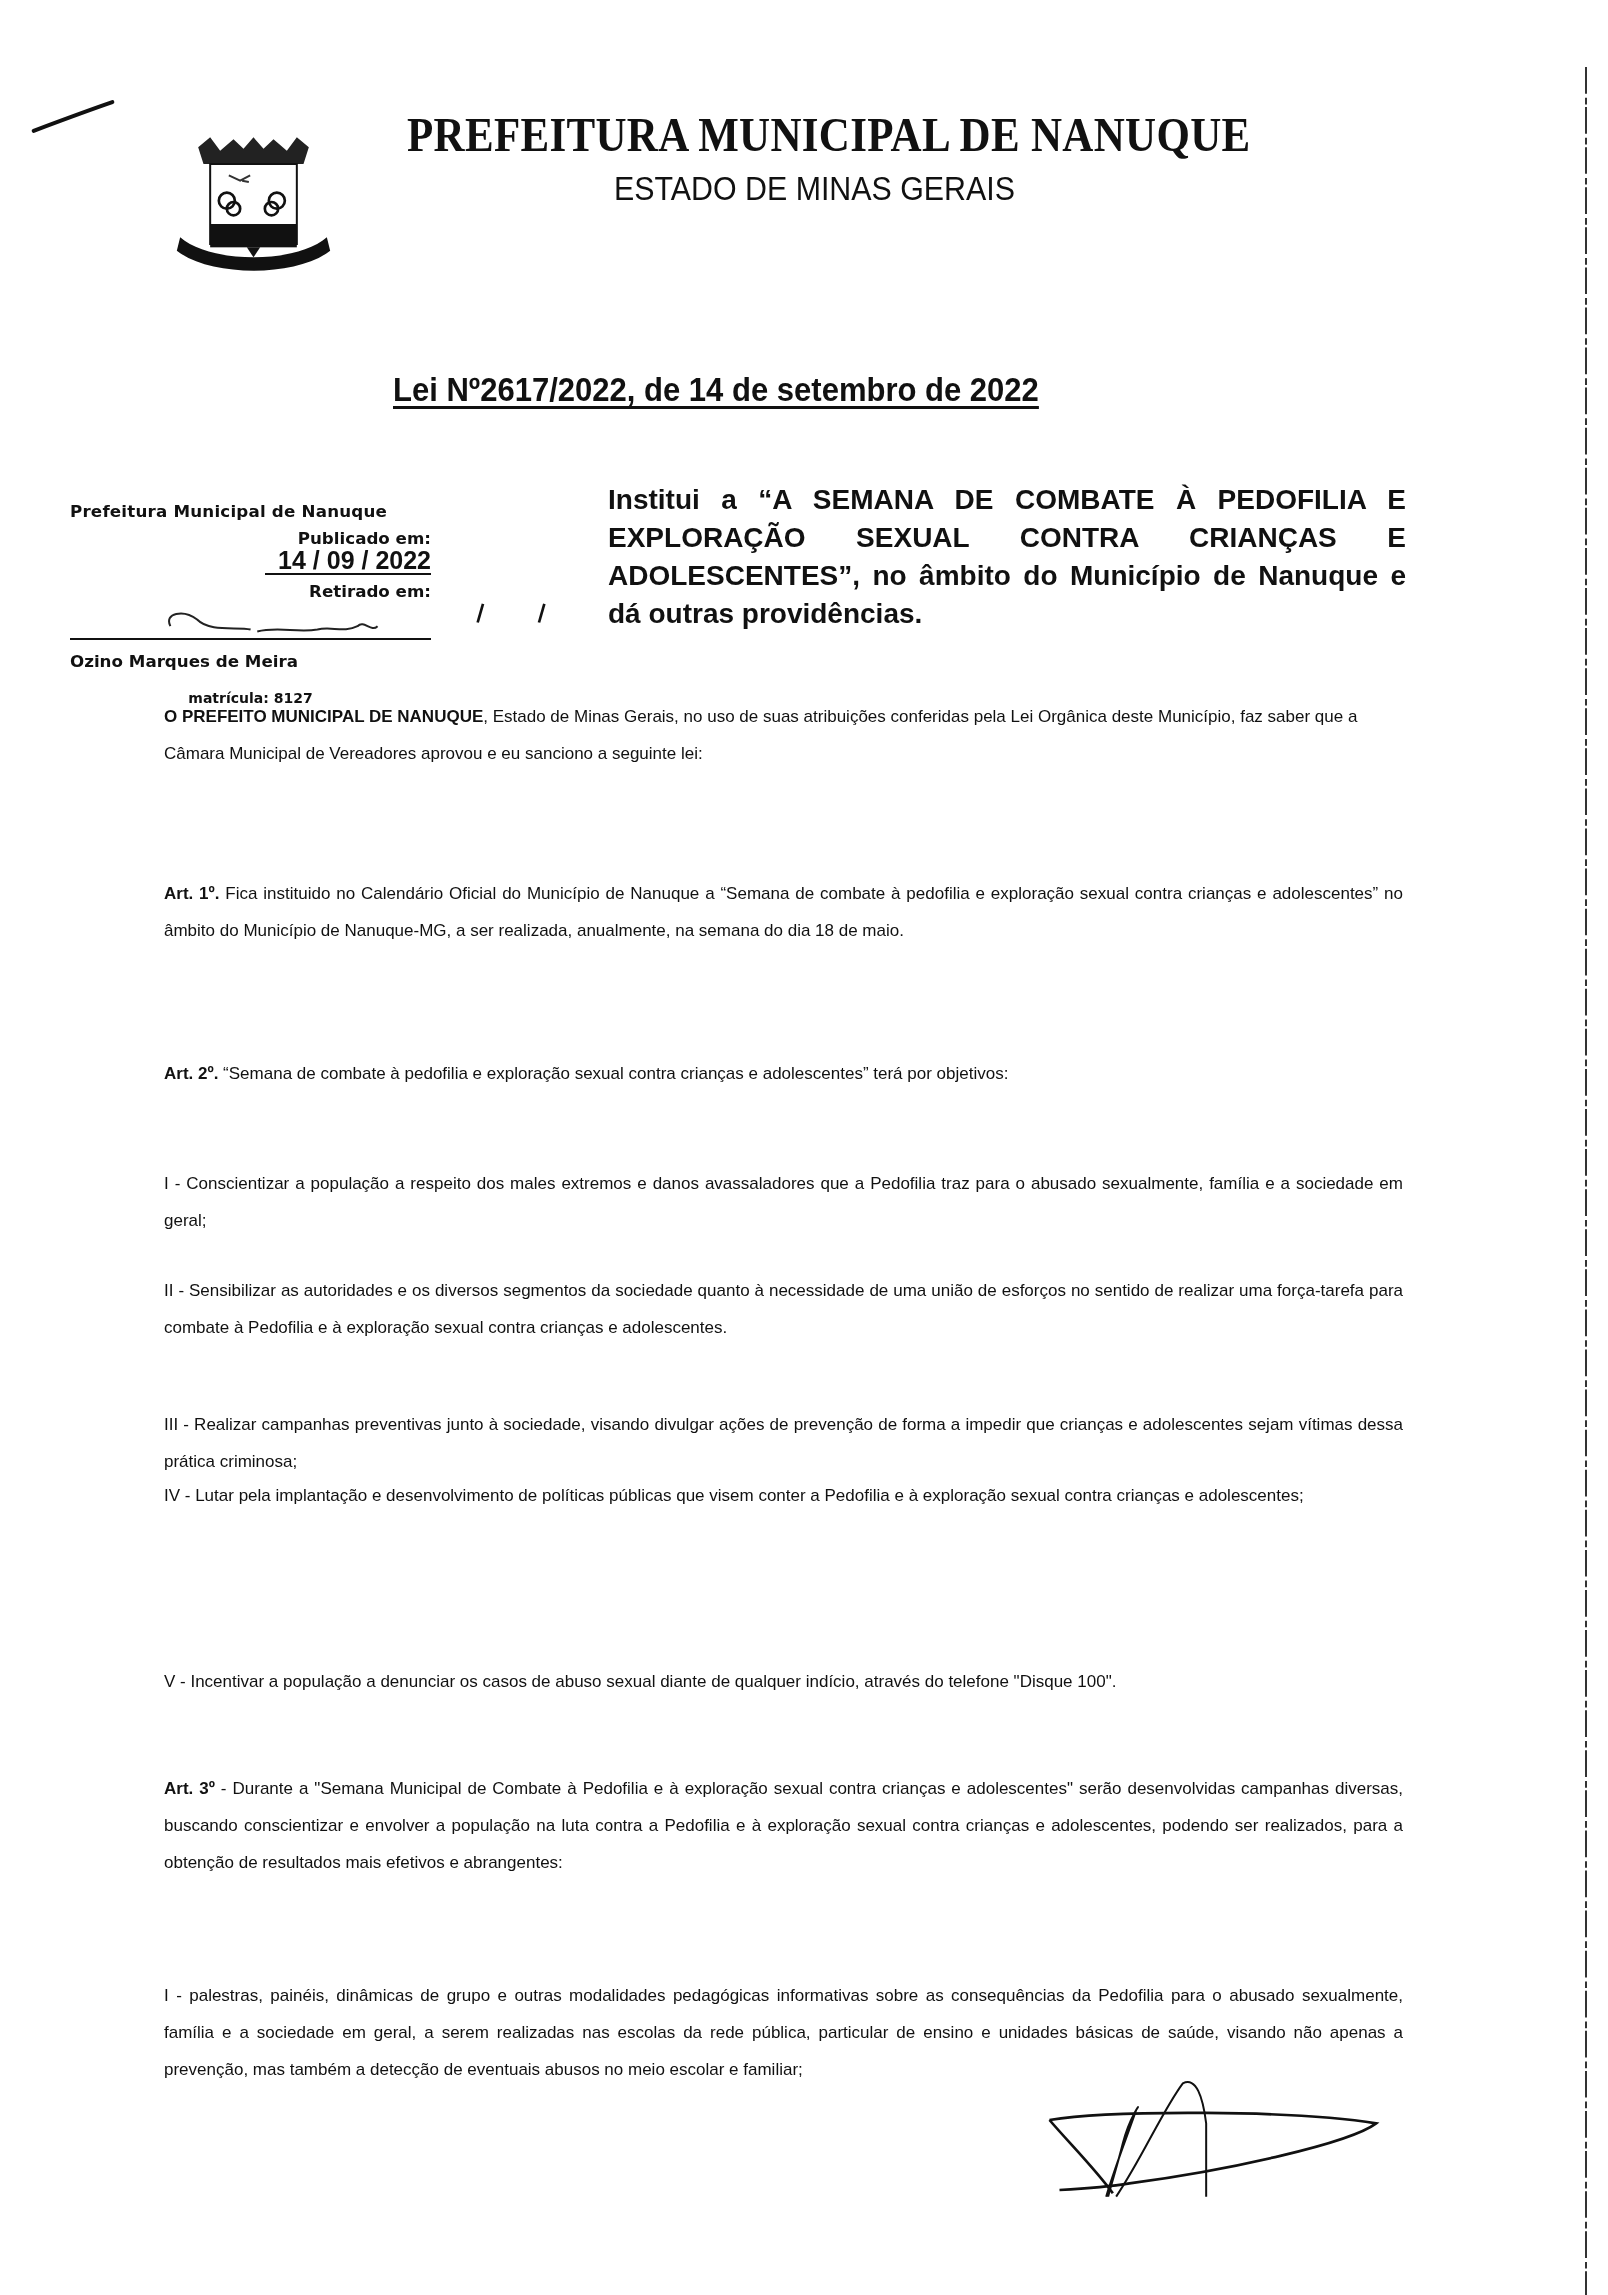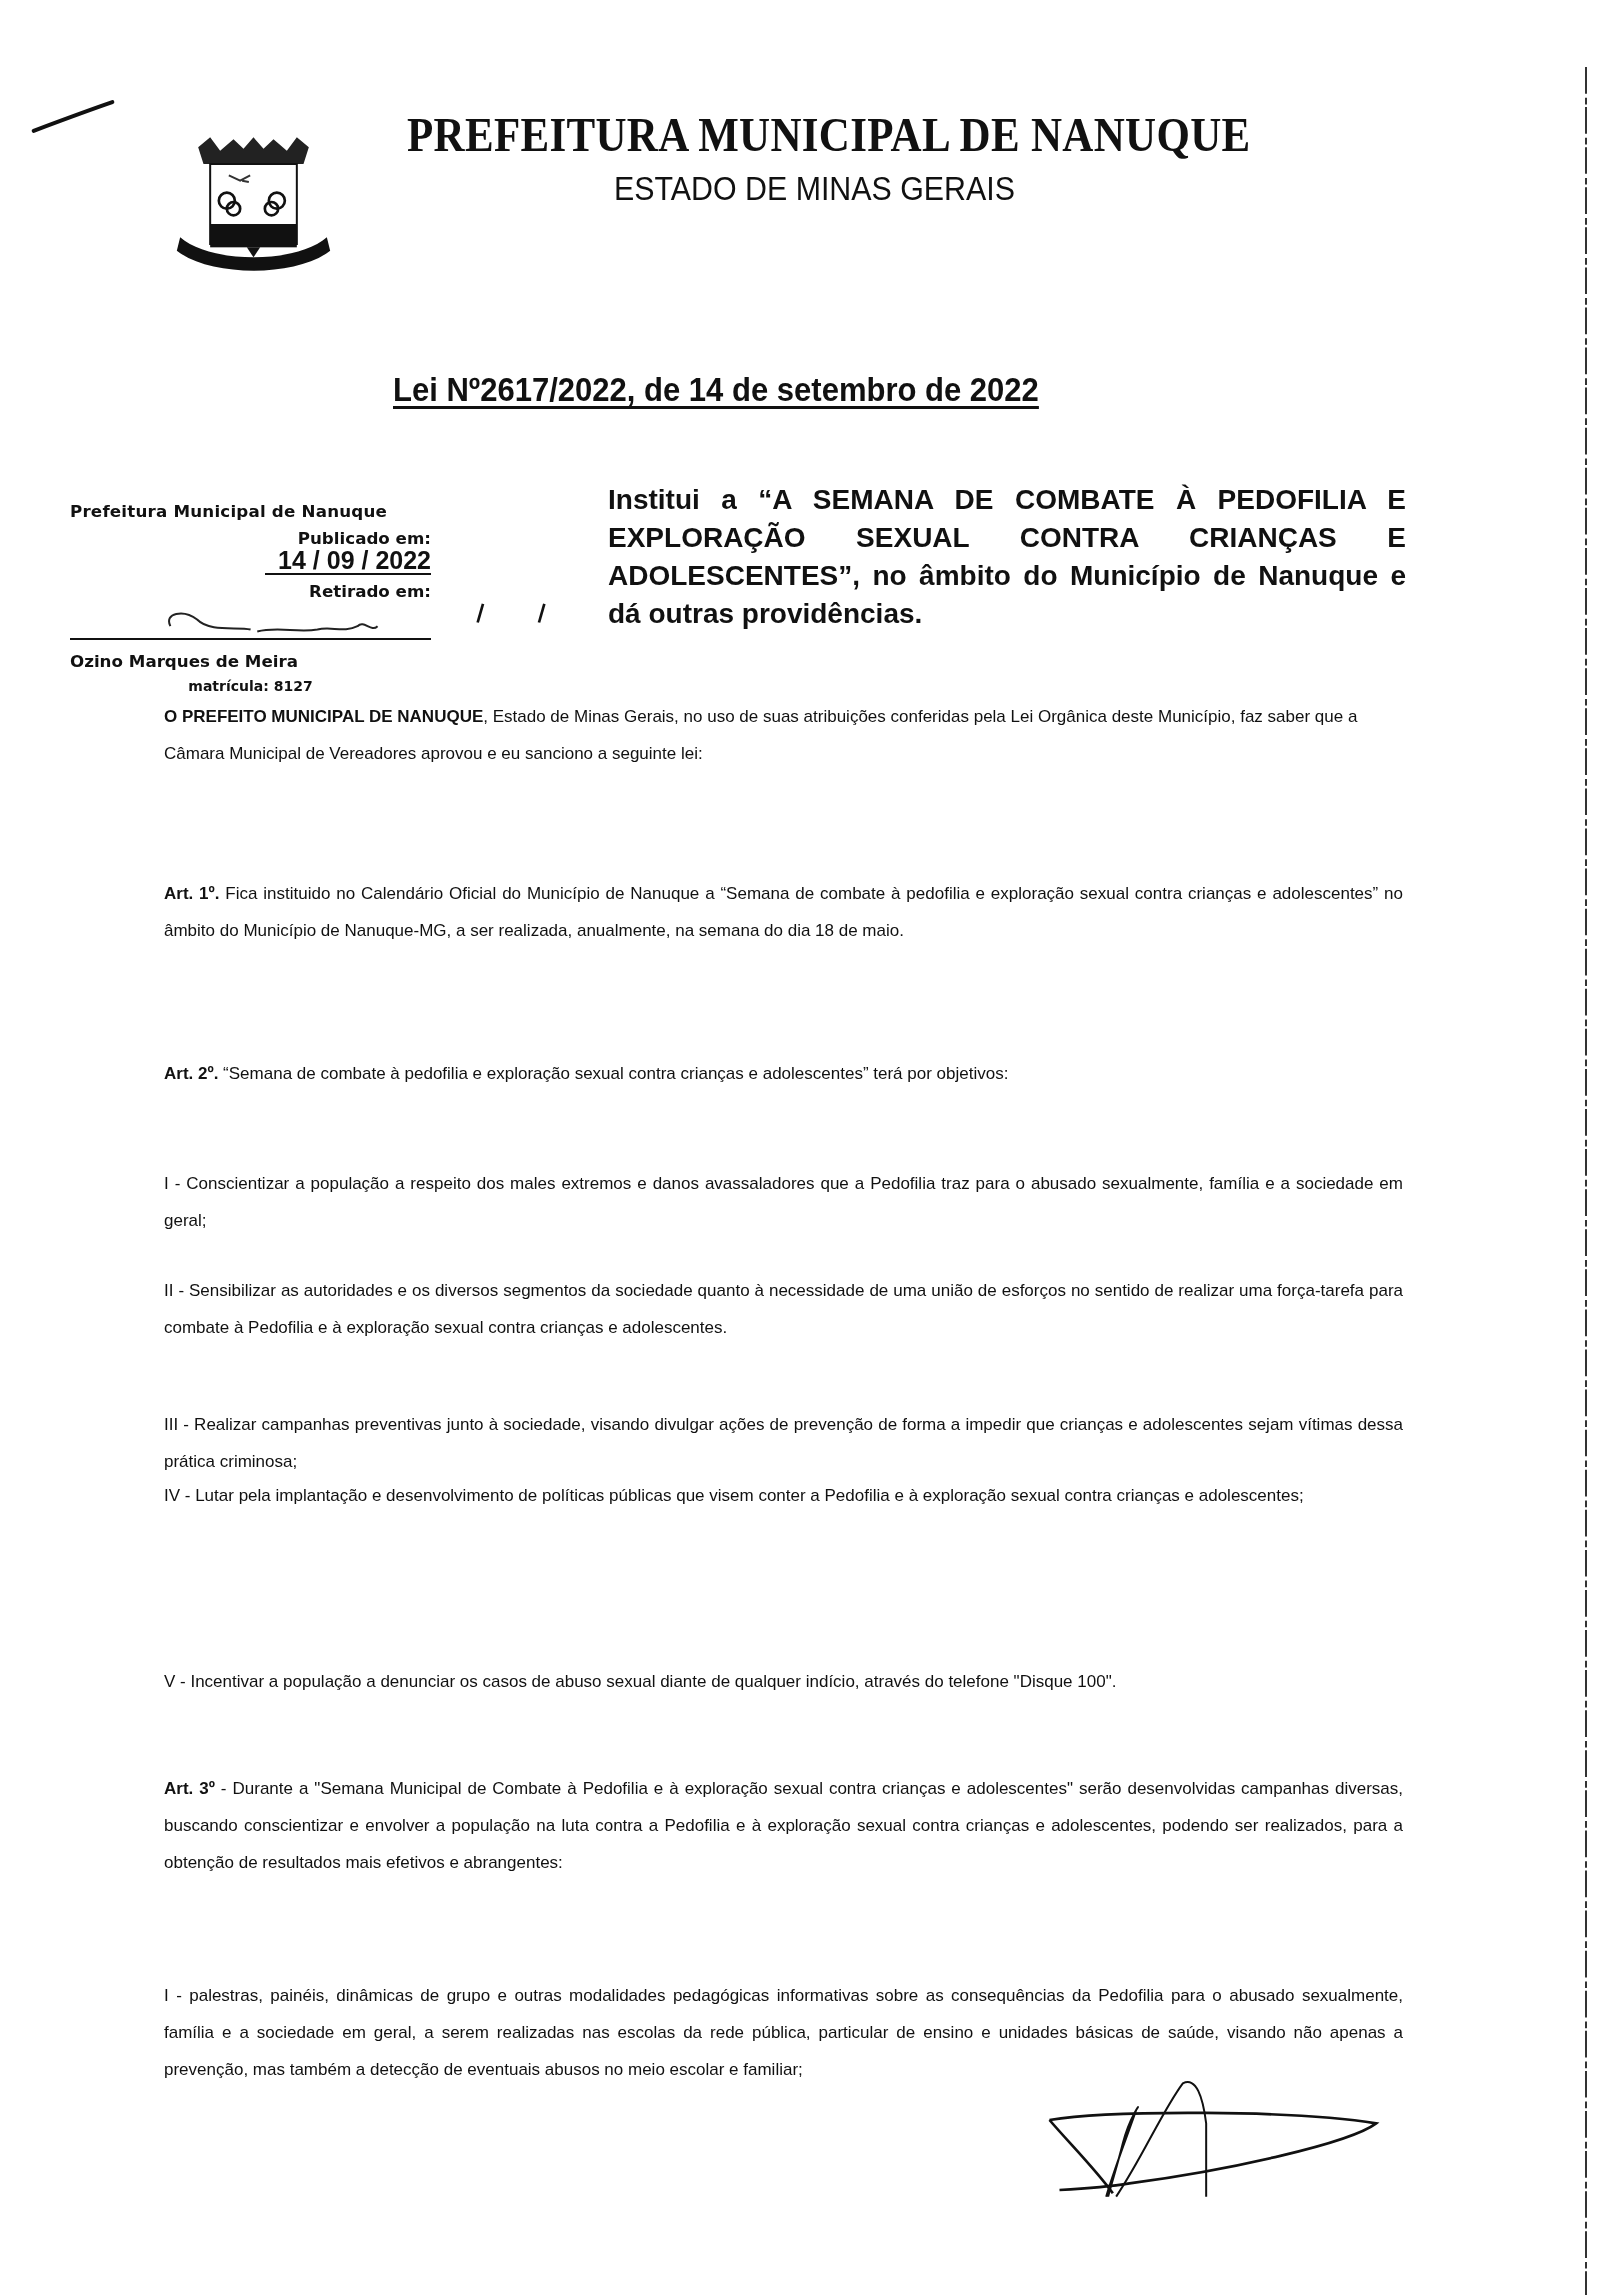--- a/index.html
+++ b/index.html
@@ -13,21 +13,21 @@
   .law-title { left: 393px; top: 371px; font-size: 33px; font-weight: bold; text-decoration: underline; text-decoration-thickness: 3.3px; text-underline-offset: 5.3px; white-space: nowrap; transform: scaleX(0.94); transform-origin: left top; }
   .stamp { left: 70px; top: 501px; width: 361px; font-family: "DejaVu Sans", sans-serif; font-weight: bold; }
   .stamp .line1 { font-size: 16.7px; white-space: nowrap; letter-spacing: 0.2px; }
   .stamp .row { display: flex; align-items: flex-end; white-space: nowrap; margin-top: 6.7px; flex-direction: column; }
   .stamp .lbl { font-size: 16.7px; }
   .stamp .val { font-family: "Liberation Sans", sans-serif; font-weight: bold; font-size: 25px; border-bottom: 2.7px solid #111; flex: 1; padding-left: 13.4px; line-height: 25px; }
   .stamp .blank { flex: 1; border-bottom: 2.7px solid #111; height: 23px; position: relative; }
   .stamp .sigline { border-bottom: 2.7px solid #111; height: 32px; margin-top: 2.7px; position: relative; }
   .stamp .sigline svg { position: absolute; left: 87px; top: 0; }
   .stamp .name { text-align: left; font-size: 16.7px; margin-top: 10.7px; }
-  .stamp .mat { text-align: center; font-size: 14px; margin-top: 7px; }
+  .stamp .mat { text-align: center; font-size: 14px; margin-top: 19px; }
   .ementa { left: 596px; top: 481px; width: 798px; font-size: 28px; font-weight: bold; line-height: 38px; text-align: justify; margin-left: 12px; }
   .body-text { left: 164px; width: 1239px; font-size: 17px; line-height: 37px; text-align: justify; }
   .body-text b { font-weight: bold; }
   .preamble { top: 698px; text-align: left; }
   .art1 { top: 875px; }
   .art2 { top: 1055px; }
   .obj1 { top: 1165px; }
   .obj2 { top: 1272px; }
   .obj3 { top: 1406px; }
   .obj4 { top: 1477px; }

